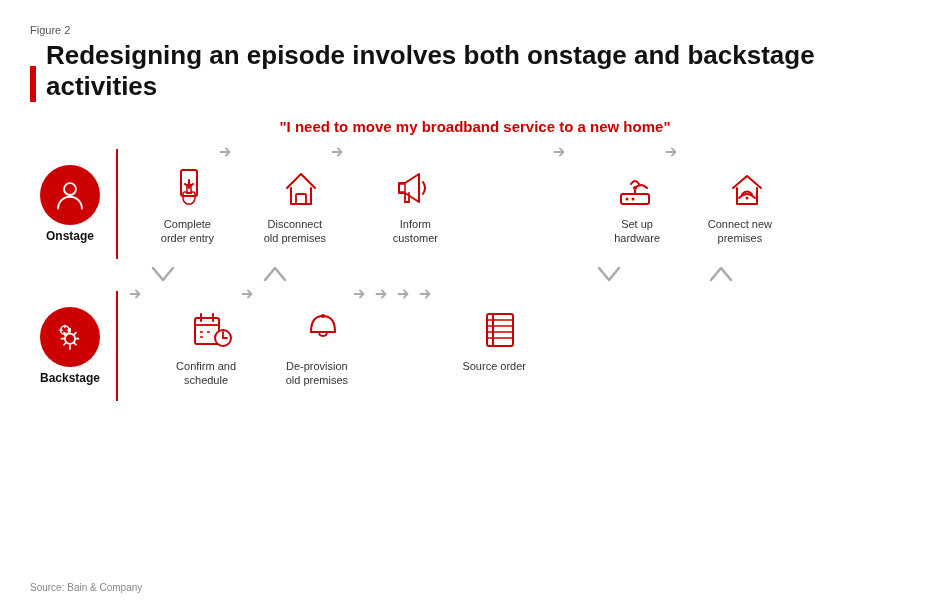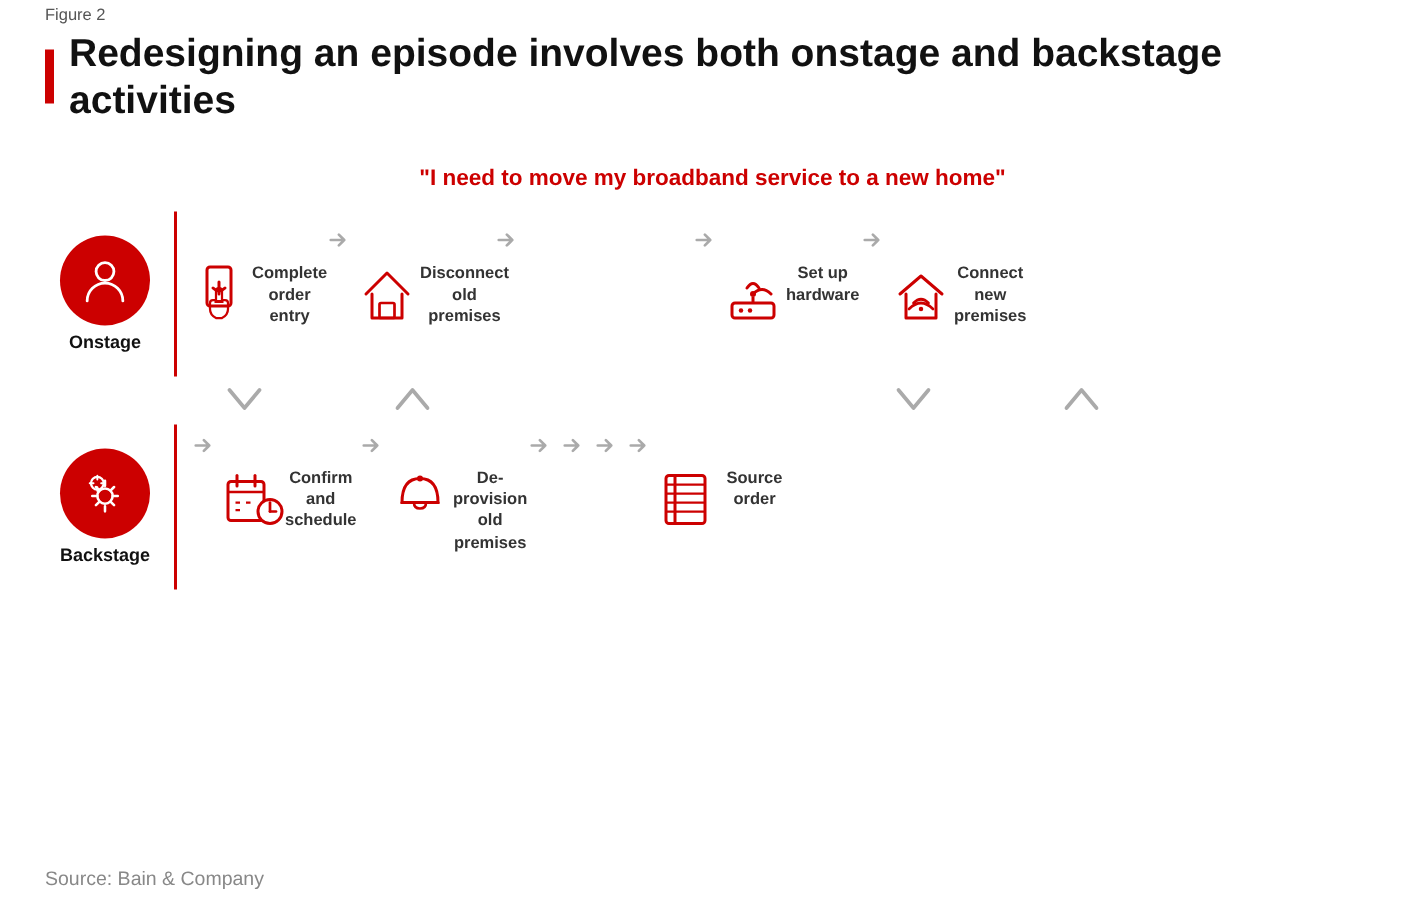--- a/index.html
+++ b/index.html
@@ -7,33 +7,33 @@
       font-family: Arial, sans-serif;
       background: #fff;
       width: 950px;
       height: 603px;
       overflow: hidden;
       position: relative;
     }
     .container {
       width: 950px;
       height: 603px;
-      padding: 4px 30px 10px 30px;
+      padding: 24px 30px 10px 30px;
       position: relative;
     }
     .figure-label {
       font-size: 11px;
       color: #555;
       margin-bottom: 4px;
     }
     .title-row {
       display: flex;
-      align-items: center;
+      align-items: flex-end;
       gap: 10px;
-      margin-bottom: 28px;
+      margin-bottom: 16px;
     }
     .title-accent {
       width: 6px;
       height: 36px;
       background: #cc0000;
       flex-shrink: 0;
     }
     .main-title {
       font-size: 26px;
       font-weight: 700;
@@ -100,24 +100,24 @@
       margin: 0 6px;
     }
     .steps-row {
       display: flex;
       align-items: flex-start;
       gap: 0;
       flex: 1;
     }
     .step {
       display: flex;
-      align-items: flex-start;
+      flex-direction: column;
+      align-items: flex-end;
       width: 90px;
       flex-shrink: 0;
-      font-weight: bold;
     }
     .step-icon {
       width: 50px;
       height: 50px;
       display: flex;
       align-items: center;
       justify-content: center;
       color: #cc0000;
     }
     .step-icon svg {
@@ -141,21 +141,21 @@
       color: #aaa;
     }
     .arrow-right svg {
       width: 18px;
       height: 18px;
     }
     .source-label {
       position: absolute;
       bottom: 10px;
       left: 30px;
-      font-size: 13px;
+      font-size: 10px;
       color: #888;
     }
     .gap-area {
       width: 110px;
       flex-shrink: 0;
     }
     .row-onstage {
       margin-bottom: 0;
     }
     .row-backstage {
@@ -223,20 +223,32 @@
           </div>
           <div class="step-label">Disconnect<br>old premises</div>
         </div>
 
         <div class="arrow-right">
           <svg viewBox="0 0 20 20" fill="none">
               <path d="M5 10 L15 10 M11 6 L15 10 L11 14" stroke="#aaa" stroke-width="2" stroke-linecap="round" stroke-linejoin="round"></path>
             </svg>
         </div>
 
+        <div class="step">
+          <div class="step-icon">
+            <svg viewBox="0 0 44 44" fill="none" xmlns="http://www.w3.org/2000/svg">
+
+              <path d="M8 17 L8 27 L14 27 L28 36 L28 8 L14 17 Z" stroke="#cc0000" stroke-width="2" stroke-linecap="round" stroke-linejoin="round" fill="none"></path>
+              <path d="M8 18 L14 18 L14 26 L8 26" stroke="#cc0000" stroke-width="1.5" fill="none"></path>
+              <path d="M32 16 Q36 22 32 28" stroke="#cc0000" stroke-width="2" stroke-linecap="round" fill="none"></path>
+              <path d="M14 27 L14 36 L18 36 L18 27" stroke="#cc0000" stroke-width="1.8" stroke-linecap="round" fill="none"></path>
+            </svg>
+          </div>
+          <div class="step-label">Inform<br>customer</div>
+        </div>
 
         <div class="gap-area"></div>
 
         <div class="arrow-right">
           <svg viewBox="0 0 20 20" fill="none">
               <path d="M5 10 L15 10 M11 6 L15 10 L11 14" stroke="#aaa" stroke-width="2" stroke-linecap="round" stroke-linejoin="round"></path>
             </svg>
         </div>
 
         <div class="step">

